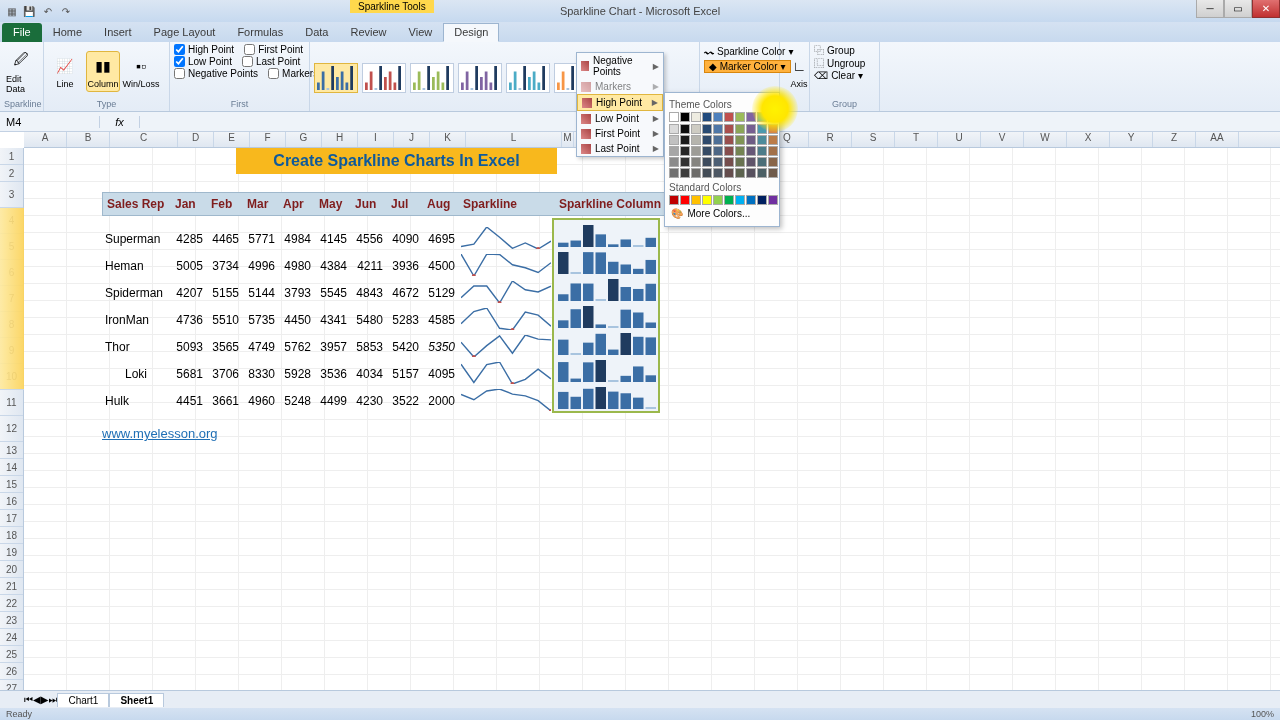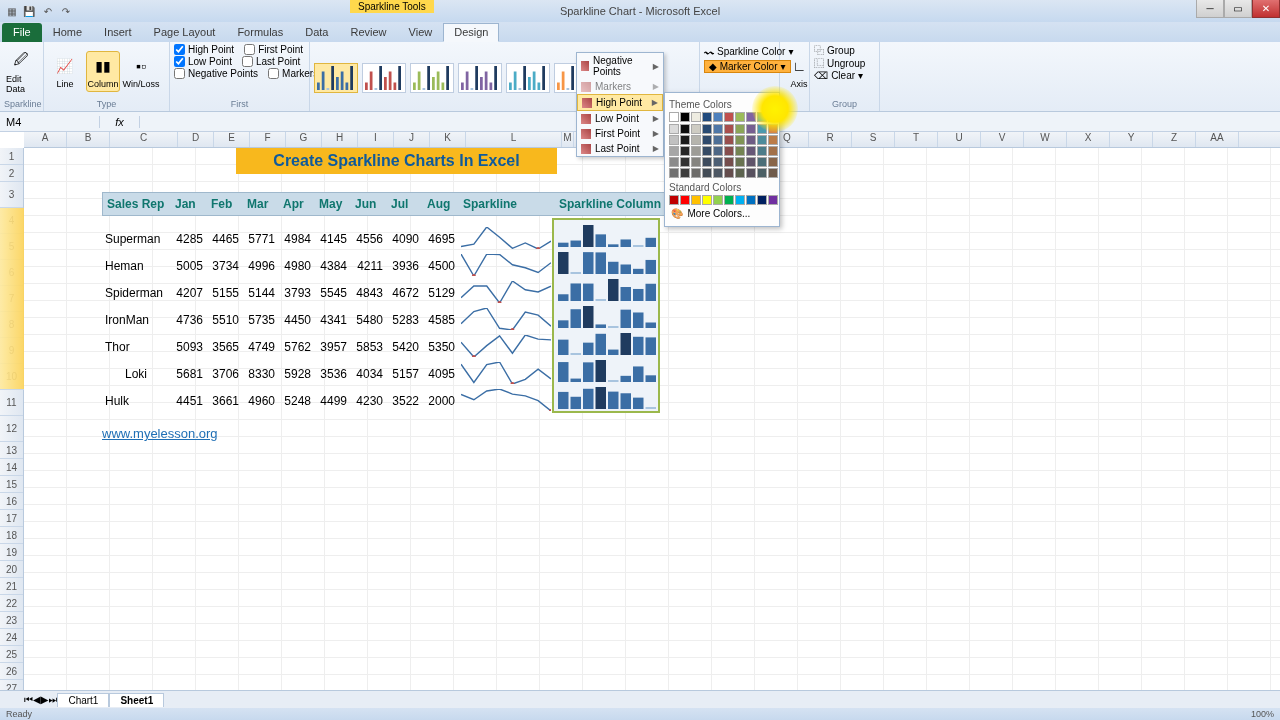--- a/index.html
+++ b/index.html
@@ -47,21 +47,21 @@
 .colh div { border-right: 1px solid #c9d7e8; text-align: center; font-size: 10px; color: #555; }
 .rowh { position: absolute; top: 16px; left: 0; width: 24px; bottom: 0; background: linear-gradient(90deg,#f1f4f8,#dfe7f1); border-right: 1px solid #b8c9dd; }
 .rowh div { height: 17px; border-bottom: 1px solid #c9d7e8; text-align: center; font-size: 10px; color: #555; line-height: 17px; }
 .rowh div.rbig { height: 26px; line-height: 26px; }
 .cells { position: absolute; top: 16px; left: 24px; right: 0; bottom: 0; background: repeating-linear-gradient(to bottom, transparent 0 16px, #eee 16px 17px), repeating-linear-gradient(to right, transparent 0 42px, #eee 42px 43px); }
 
 
 .content { position: absolute; top: 16px; left: 24px; }
 .titlecell { position: absolute; left: 212px; top: 0; width: 321px; height: 26px; background: #f8b81d; color: #0f5a9b; font-size: 16px; font-weight: bold; display: flex; align-items: center; justify-content: center; }
 .hdrrow { position: absolute; top: 44px; left: 78px; height: 24px; background: #c9dbe8; display: flex; align-items: center; border: 1px solid #9fb8cc; }
-.hdrrow div { text-align: left; padding: 0 4px; font-size: 12px; font-weight: 600; color: #0f766e; }
+.hdrrow div { text-align: left; padding: 0 4px; font-size: 12px; font-weight: 600; color: #7f1d1d; }
 .datarow { position: absolute; left: 78px; height: 26px; display: flex; align-items: center; font-size: 12px; }
 .datarow div { text-align: right; padding: 0 3px; }
 .datarow div:first-child { text-align: left; }
 .sparkcell { width: 94px; height: 24px; }
 .sparkcol { width: 104px; height: 24px; padding: 2px; }
 .sparkcol-wrap { position: absolute; border: 2px solid #9bb84c; background: #eef3f9; }
 
 .footnote { position: absolute; left: 78px; font-size: 13px; color: #333; display: flex; gap: 20px; }
 .footnote a { color: #1f6fb5; text-decoration: underline; }
 
@@ -436,21 +436,21 @@
         </div>
         <div class="datarow" style="top: 186px;">
           <div style="width: 68px;">Thor</div>
           <div style="width: 36px;">5093</div>
           <div style="width: 36px;">3565</div>
           <div style="width: 36px;">4749</div>
           <div style="width: 36px;">5762</div>
           <div style="width: 36px;">3957</div>
           <div style="width: 36px;">5853</div>
           <div style="width: 36px;">5420</div>
-          <div style="width: 36px;">5350</div>
+          <div style="width: 36px; font-style: italic;">5350</div>
           <div class="sparkcell"><svg width="90" height="22">
               <path d="M0,7.307692307692308 L12.857142857142856,22 L25.71428571428571,10.615384615384615 L38.57142857142857,0.875 L51.42857142857142,18.23076923076923 L64.28571428571429,0 L77.14285714285714,4.16346153846154 L90,4.83653846153846" stroke="#3b6ea5" stroke-width="1.4" fill="none"></path>
               <circle cx="12.857142857142856" cy="22" r="2" fill="#c0504d"></circle>
             </svg></div>
         </div>
         <div class="datarow" style="top: 213px;">
           <div style="width: 68px; text-align: center;">Loki</div>
           <div style="width: 36px;">5681</div>
           <div style="width: 36px;">3706</div>
           <div style="width: 36px;">8330</div>

